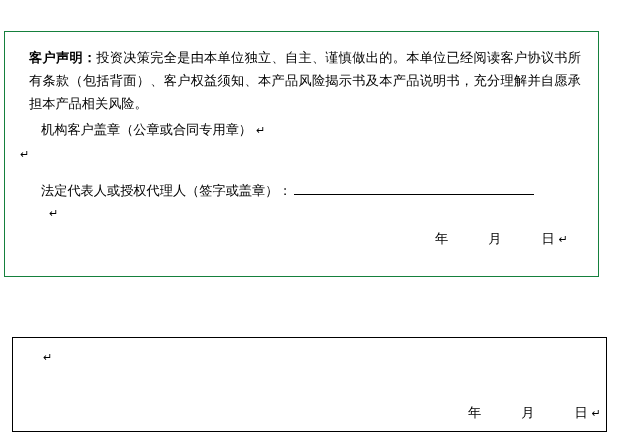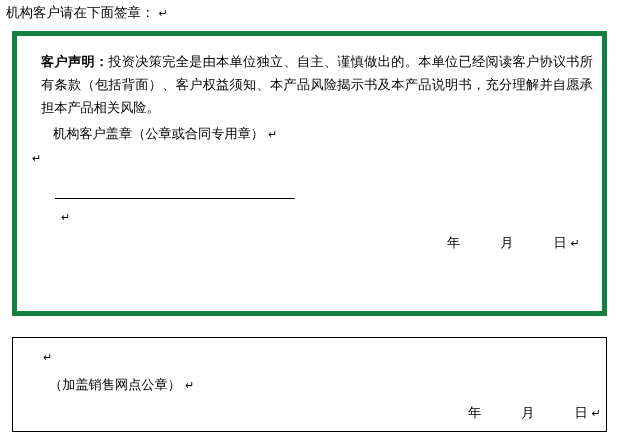--- a/index.html
+++ b/index.html
@@ -36,25 +36,25 @@
   }
   .mark {
     display: inline-block;
     margin-left: 4px;
     font-size: 11px;
     color: #000;
   }
   
   .box1 {
     position: absolute;
-    left: 12px;
+    left: 4px;
     top: 31px;
     width: 595px;
-    height: 285px;
-    border: 5px solid #15803d;
+    height: 246px;
+    border: 1px solid #15803d;
     box-sizing: border-box;
   }
   .box2 {
     position: absolute;
     left: 12px;
     top: 337px;
     width: 595px;
     height: 95px;
     border: 1px solid #000000;
     box-sizing: border-box;
@@ -140,55 +140,49 @@
     white-space: nowrap;
   }
   .date-row-2 .d-y { margin-right: 40px; }
   .date-row-2 .d-m { margin-right: 40px; }
 </style>
 </head>
 <body>
 
 <div class="page">
 
-  <div class="heading">
-    <span>机构客户请在下面签章：</span><span class="mark pilcrow">↵</span>
-  </div>
 
   <div class="box1">
 
     <div class="stmt">
       <b>客户声明：</b><span>投资决策完全是由本单位独立、自主、谨慎做出的。本单位已经阅读客户协议书所有条款（包括背面）、客户权益须知、本产品风险揭示书及本产品说明书，充分理解并自愿承担本产品相关风险。</span>
     </div>
 
     <div class="seal-line">
       <span>机构客户盖章（公章或合同专用章）</span><span class="mark pilcrow">↵</span>
     </div>
 
     <div class="ret1 pilcrow">↵</div>
 
     <div class="legal-line">
-      <span class="sig-underline"></span>
+      <span>法定代表人或授权代理人（签字或盖章）：</span><span class="sig-underline"></span>
     </div>
 
     <div class="ret2 pilcrow">↵</div>
 
     <div class="date-row-1">
       <span class="d-y">年</span><span class="d-m">月</span><span class="d-d">日</span><span class="mark pilcrow">↵</span>
     </div>
 
   </div>
 
   <div class="box2">
 
     <div class="ret3 pilcrow">↵</div>
 
-    <div class="net-seal">
-      <span>（加盖销售网点公章）</span><span class="mark pilcrow">↵</span>
-    </div>
 
     <div class="date-row-2">
       <span class="d-y">年</span><span class="d-m">月</span><span class="d-d">日</span><span class="mark pilcrow">↵</span>
     </div>
 
   </div>
 
 </div>
 
 </body></html>

